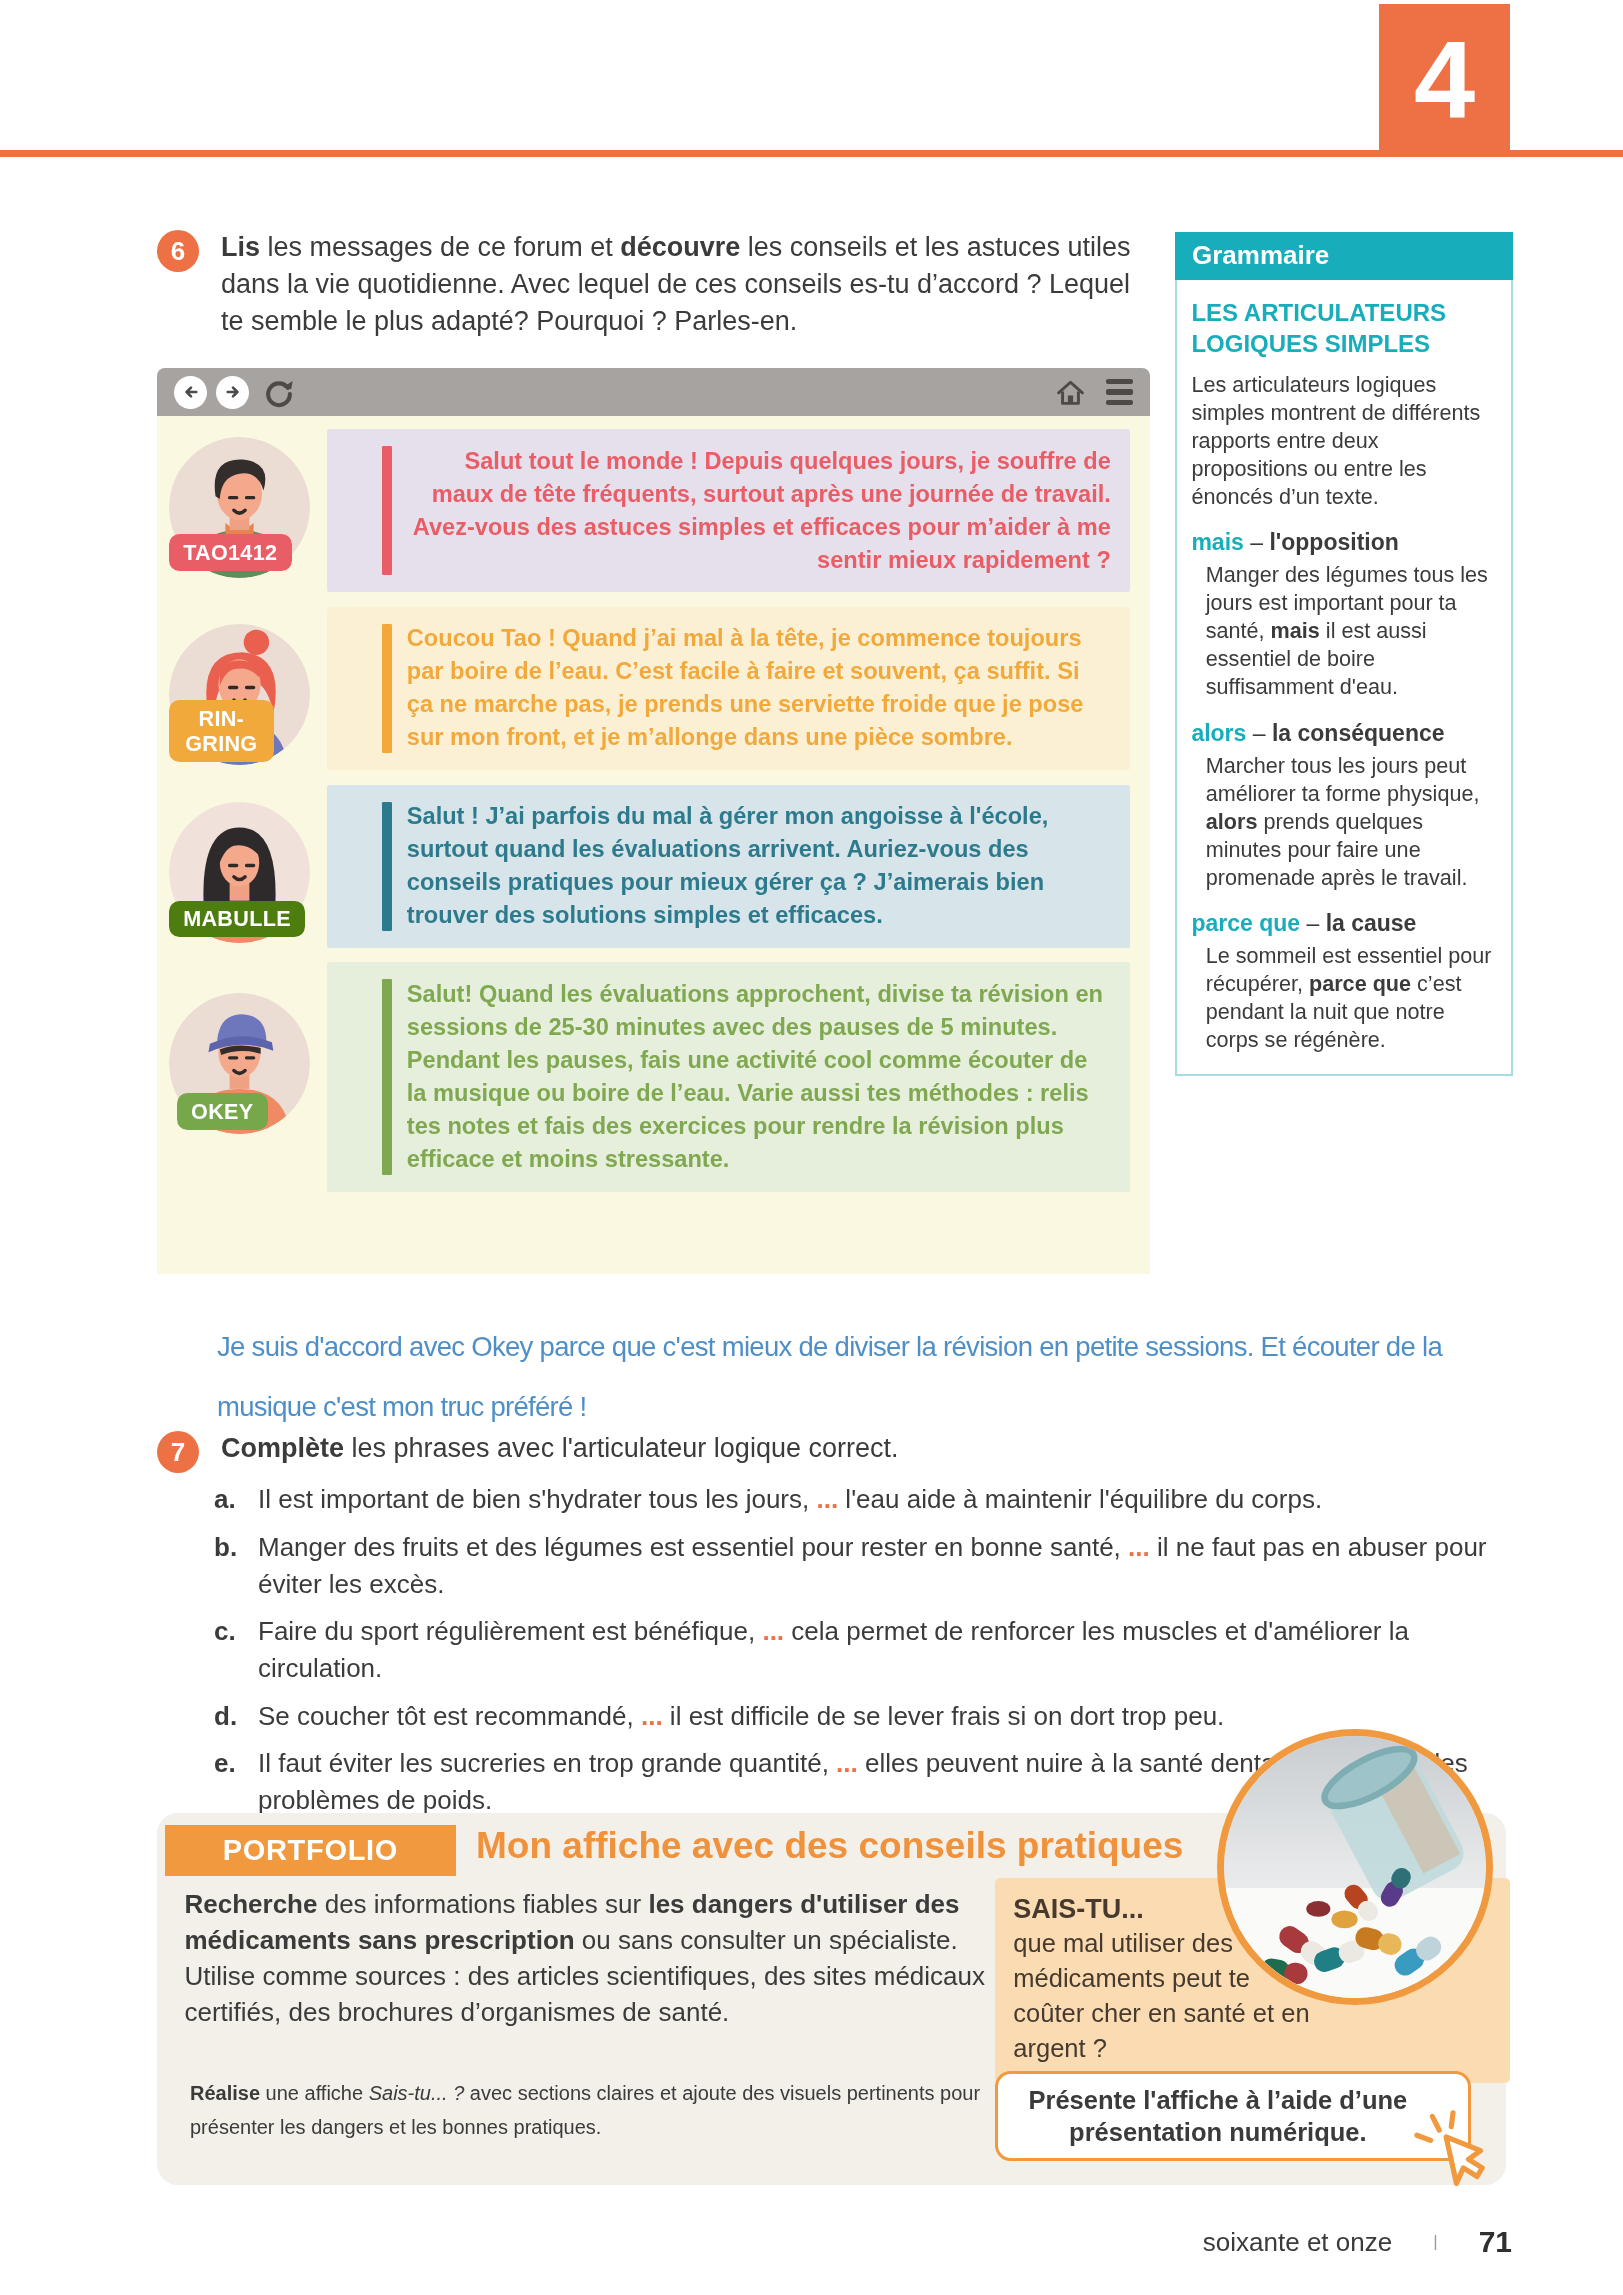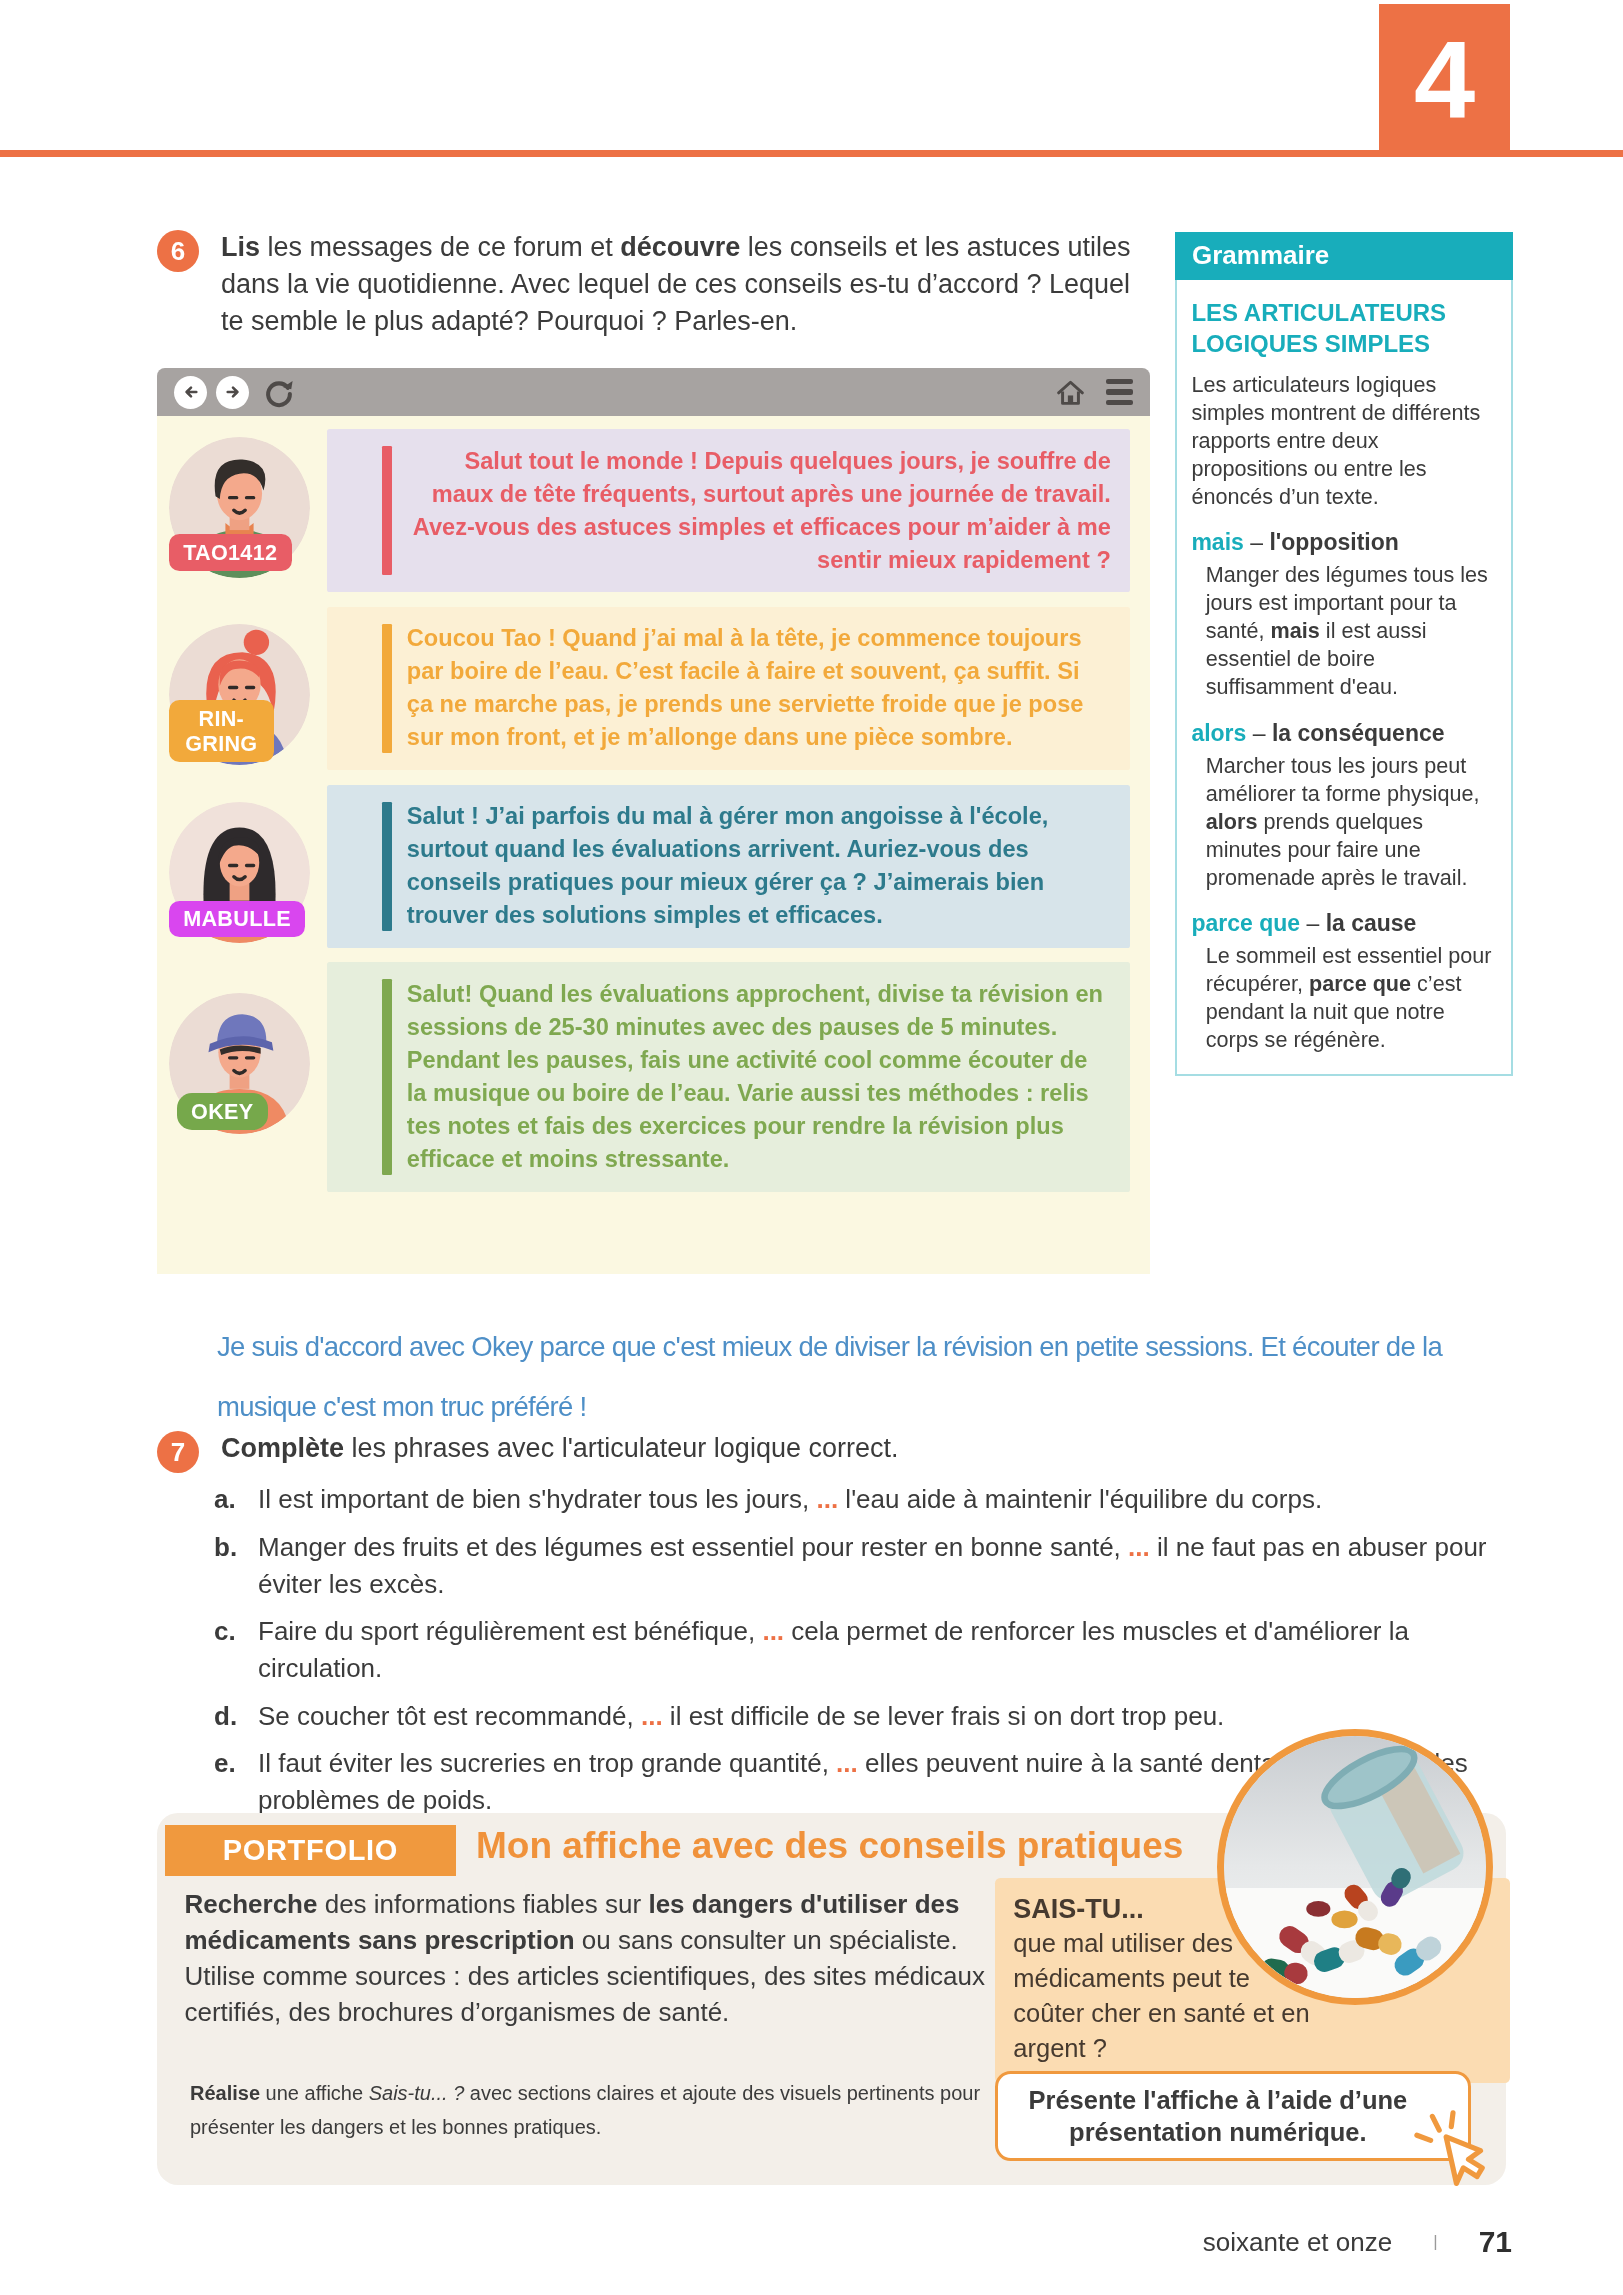--- a/index.html
+++ b/index.html
@@ -63,22 +63,22 @@
   }
   .bubble{margin-left:158px;border-radius:2.6px;padding:15.7px 19.6px 15.7px 80px;position:relative;}
   .stripe{position:absolute;left:55px;top:17px;bottom:17px;width:9.8px;border-radius:1.3px;}
   .bubble p{margin:0;font-weight:bold;font-size:23.6px;line-height:33px;}
   .msg-1 .bubble{background:var(--m1bg);text-align:right;} .msg-1 .stripe{background:var(--m1);} .msg-1 .bubble p{color:var(--m1);}
   .msg-2 .bubble{background:var(--m2bg);} .msg-2 .stripe{background:var(--m2);} .msg-2 .bubble p{color:var(--m2);}
   .msg-3 .bubble{background:var(--m3bg);} .msg-3 .stripe{background:var(--m3);} .msg-3 .bubble p{color:var(--m3);}
   .msg-4 .bubble{background:var(--m4bg);} .msg-4 .stripe{background:var(--m4);} .msg-4 .bubble p{color:var(--m4);}
   .msg-1 .avatar{top:7.9px;} .msg-1 .user-badge{top:105px;background:var(--m1);}
   .msg-2 .avatar{top:17px;} .msg-2 .user-badge{top:93px;background:var(--m2);width:84px;padding:5.9px 10.5px;}
-  .msg-3 .avatar{top:17px;} .msg-3 .user-badge{top:116px;background:#d946ef;}
-  .msg-4 .avatar{top:31px;} .msg-4 .user-badge{top:131px;left:7.9px;background:#76A84B;border-radius:15px;}
+  .msg-3 .avatar{top:17px;} .msg-3 .user-badge{top:116px;background:#4d7c0f;}
+  .msg-4 .avatar{top:31px;} .msg-4 .user-badge{top:131px;left:7.9px;background:#76A84B;}
   
   .grammaire{position:absolute;left:1175px;top:232px;width:338px;box-sizing:border-box;}
   .gram-header{background:var(--teal);color:#fff;font-weight:bold;font-size:26px;padding:7.9px 17px 9.2px;}
   .gram-body{background:#fff;border:2.6px solid var(--teal-border);border-top:none;padding:17px 14.4px 19.6px;}
   .gram-heading{color:var(--teal);font-size:24px;line-height:31px;font-weight:bold;margin:0 0 11.8px;}
   .gram-intro{font-size:21.6px;line-height:28px;margin:0;color:var(--dark);}
   .gram-entry{font-size:23px;margin:18.3px 0 5.2px;}
   .gram-entry .kw{color:var(--teal);font-weight:bold;}
   .gram-entry .lab{font-weight:bold;color:var(--dark);}
   .gram-ex{font-size:21.6px;line-height:28px;margin:0 0 0 14.4px;color:var(--dark);}

